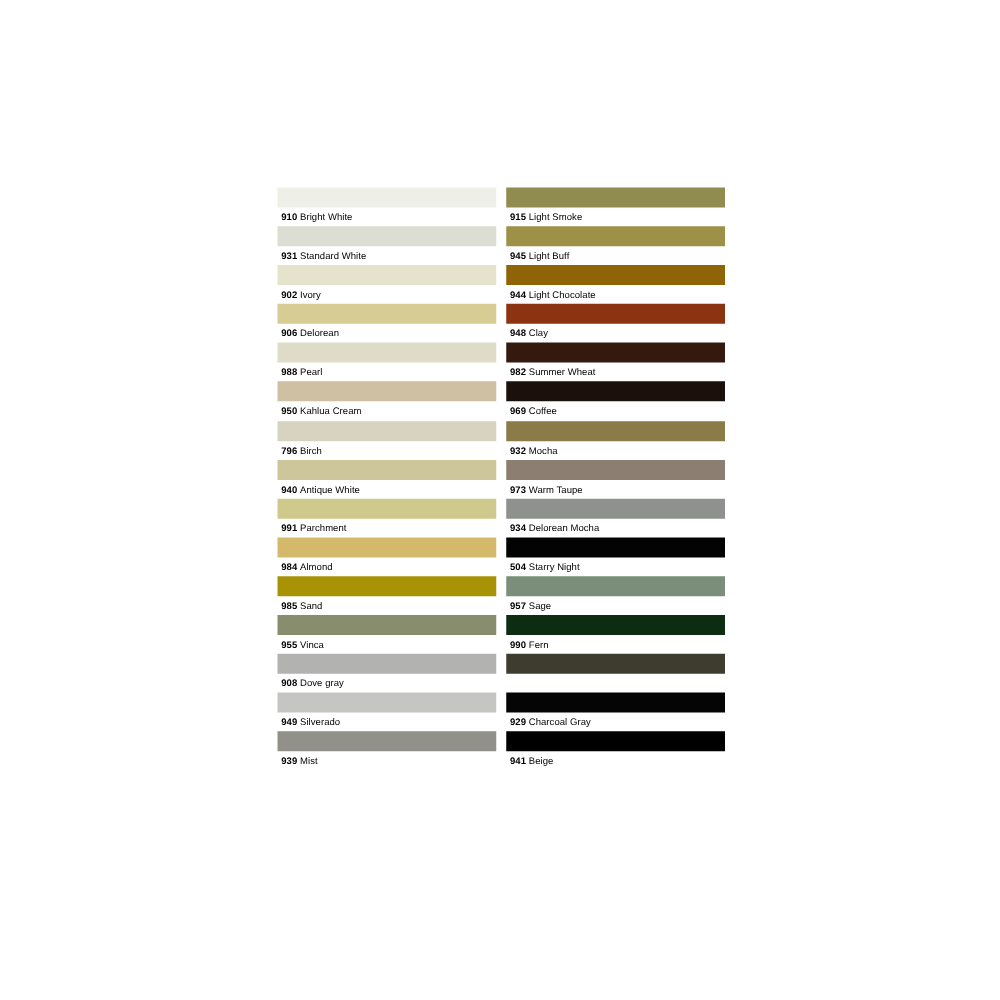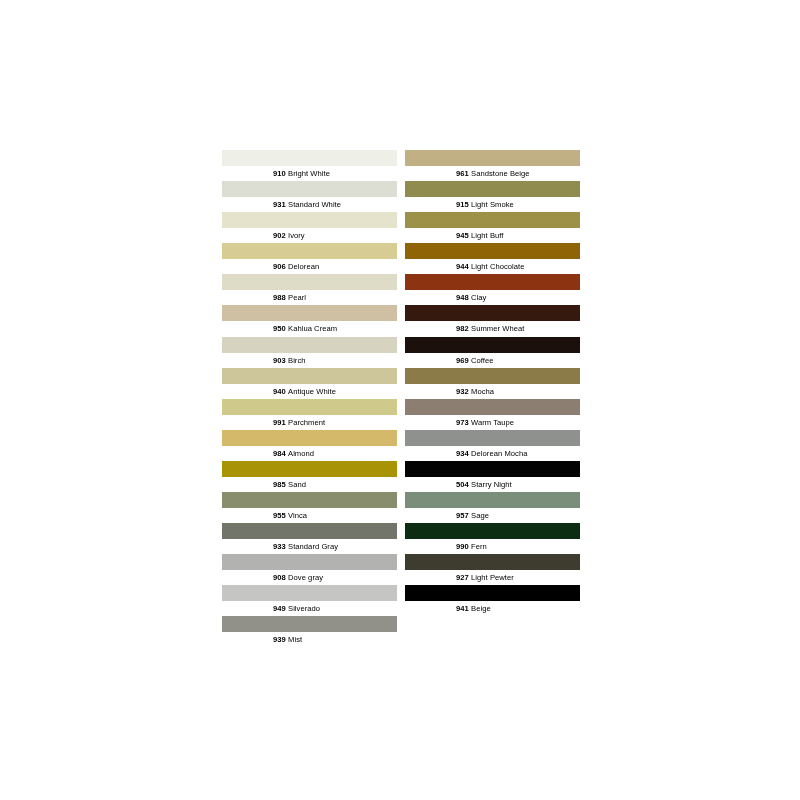--- a/index.html
+++ b/index.html
@@ -52,21 +52,20 @@
   }
 
   .swatch-label {
     height: 15.1px;
     padding-left: 3px;
     font-size: 7.6px;
     line-height: 15.1px;
     color: #000000;
     white-space: nowrap;
     letter-spacing: 0.05px;
-    margin-left: 48px;
   }
 
   .swatch-code {
     font-weight: bold;
   }
 
   .swatch-name {
     font-weight: normal;
     margin-left: 2.2px;
   }
@@ -97,21 +96,21 @@
         <div class="swatch-entry">
           <div class="swatch-band" title="Pearl" style="background-color: rgb(222, 219, 198);"></div>
           <div class="swatch-label"><span class="swatch-code">988</span><span class="swatch-name">Pearl</span></div>
         </div>
         <div class="swatch-entry">
           <div class="swatch-band" title="Kahlua Cream" style="background-color: rgb(207, 192, 164);"></div>
           <div class="swatch-label"><span class="swatch-code">950</span><span class="swatch-name">Kahlua Cream</span></div>
         </div>
         <div class="swatch-entry">
           <div class="swatch-band" title="Birch" style="background-color: rgb(214, 211, 193);"></div>
-          <div class="swatch-label"><span class="swatch-code">903</span><span class="swatch-name">Birch</span></div>
+          <div class="swatch-label"><span class="swatch-code">796</span><span class="swatch-name">Birch</span></div>
         </div>
         <div class="swatch-entry">
           <div class="swatch-band" title="Antique White" style="background-color: rgb(205, 198, 154);"></div>
           <div class="swatch-label"><span class="swatch-code">940</span><span class="swatch-name">Antique White</span></div>
         </div>
         <div class="swatch-entry">
           <div class="swatch-band" title="Parchment" style="background-color: rgb(207, 201, 140);"></div>
           <div class="swatch-label"><span class="swatch-code">991</span><span class="swatch-name">Parchment</span></div>
         </div>
         <div class="swatch-entry">
@@ -120,42 +119,34 @@
         </div>
         <div class="swatch-entry">
           <div class="swatch-band" title="Sand" style="background-color: rgb(168, 147, 7);"></div>
           <div class="swatch-label"><span class="swatch-code">985</span><span class="swatch-name">Sand</span></div>
         </div>
         <div class="swatch-entry">
           <div class="swatch-band" title="Vinca" style="background-color: rgb(135, 141, 109);"></div>
           <div class="swatch-label"><span class="swatch-code">955</span><span class="swatch-name">Vinca</span></div>
         </div>
         <div class="swatch-entry">
-          <div class="swatch-band" title="Standard Gray" style="background-color: rgb(113, 117, 106);"></div>
-          <div class="swatch-label"><span class="swatch-code">933</span><span class="swatch-name">Standard Gray</span></div>
-        </div>
-        <div class="swatch-entry">
           <div class="swatch-band" title="Dove gray" style="background-color: rgb(178, 178, 176);"></div>
           <div class="swatch-label"><span class="swatch-code">908</span><span class="swatch-name">Dove gray</span></div>
         </div>
         <div class="swatch-entry">
           <div class="swatch-band" title="Silverado" style="background-color: rgb(197, 198, 196);"></div>
           <div class="swatch-label"><span class="swatch-code">949</span><span class="swatch-name">Silverado</span></div>
         </div>
         <div class="swatch-entry">
           <div class="swatch-band" title="Mist" style="background-color: rgb(145, 145, 138);"></div>
           <div class="swatch-label"><span class="swatch-code">939</span><span class="swatch-name">Mist</span></div>
         </div>
       </div>
     <div class="column" id="col-right">
         <div class="swatch-entry">
-          <div class="swatch-band" title="Sandstone Beige" style="background-color: rgb(192, 176, 131);"></div>
-          <div class="swatch-label"><span class="swatch-code">961</span><span class="swatch-name">Sandstone Beige</span></div>
-        </div>
-        <div class="swatch-entry">
           <div class="swatch-band" title="Light Smoke" style="background-color: rgb(144, 139, 78);"></div>
           <div class="swatch-label"><span class="swatch-code">915</span><span class="swatch-name">Light Smoke</span></div>
         </div>
         <div class="swatch-entry">
           <div class="swatch-band" title="Light Buff" style="background-color: rgb(157, 144, 71);"></div>
           <div class="swatch-label"><span class="swatch-code">945</span><span class="swatch-name">Light Buff</span></div>
         </div>
         <div class="swatch-entry">
           <div class="swatch-band" title="Light Chocolate" style="background-color: rgb(143, 100, 7);"></div>
           <div class="swatch-label"><span class="swatch-code">944</span><span class="swatch-name">Light Chocolate</span></div>
@@ -191,21 +182,24 @@
         <div class="swatch-entry">
           <div class="swatch-band" title="Sage" style="background-color: rgb(122, 142, 121);"></div>
           <div class="swatch-label"><span class="swatch-code">957</span><span class="swatch-name">Sage</span></div>
         </div>
         <div class="swatch-entry">
           <div class="swatch-band" title="Fern" style="background-color: rgb(13, 45, 18);"></div>
           <div class="swatch-label"><span class="swatch-code">990</span><span class="swatch-name">Fern</span></div>
         </div>
         <div class="swatch-entry">
           <div class="swatch-band" title="Light Pewter" style="background-color: rgb(62, 60, 46);"></div>
-          <div class="swatch-label"><span class="swatch-code">927</span><span class="swatch-name">Light Pewter</span></div>
+        </div>
+        <div class="swatch-entry">
+          <div class="swatch-band" title="Charcoal Gray" style="background-color: rgb(5, 5, 5);"></div>
+          <div class="swatch-label"><span class="swatch-code">929</span><span class="swatch-name">Charcoal Gray</span></div>
         </div>
         <div class="swatch-entry">
           <div class="swatch-band" title="Raven" style="background-color: rgb(0, 0, 0);"></div>
           <div class="swatch-label"><span class="swatch-code">941</span><span class="swatch-name">Beige</span></div>
         </div>
       </div>
 
   </div>
 </div>
 

